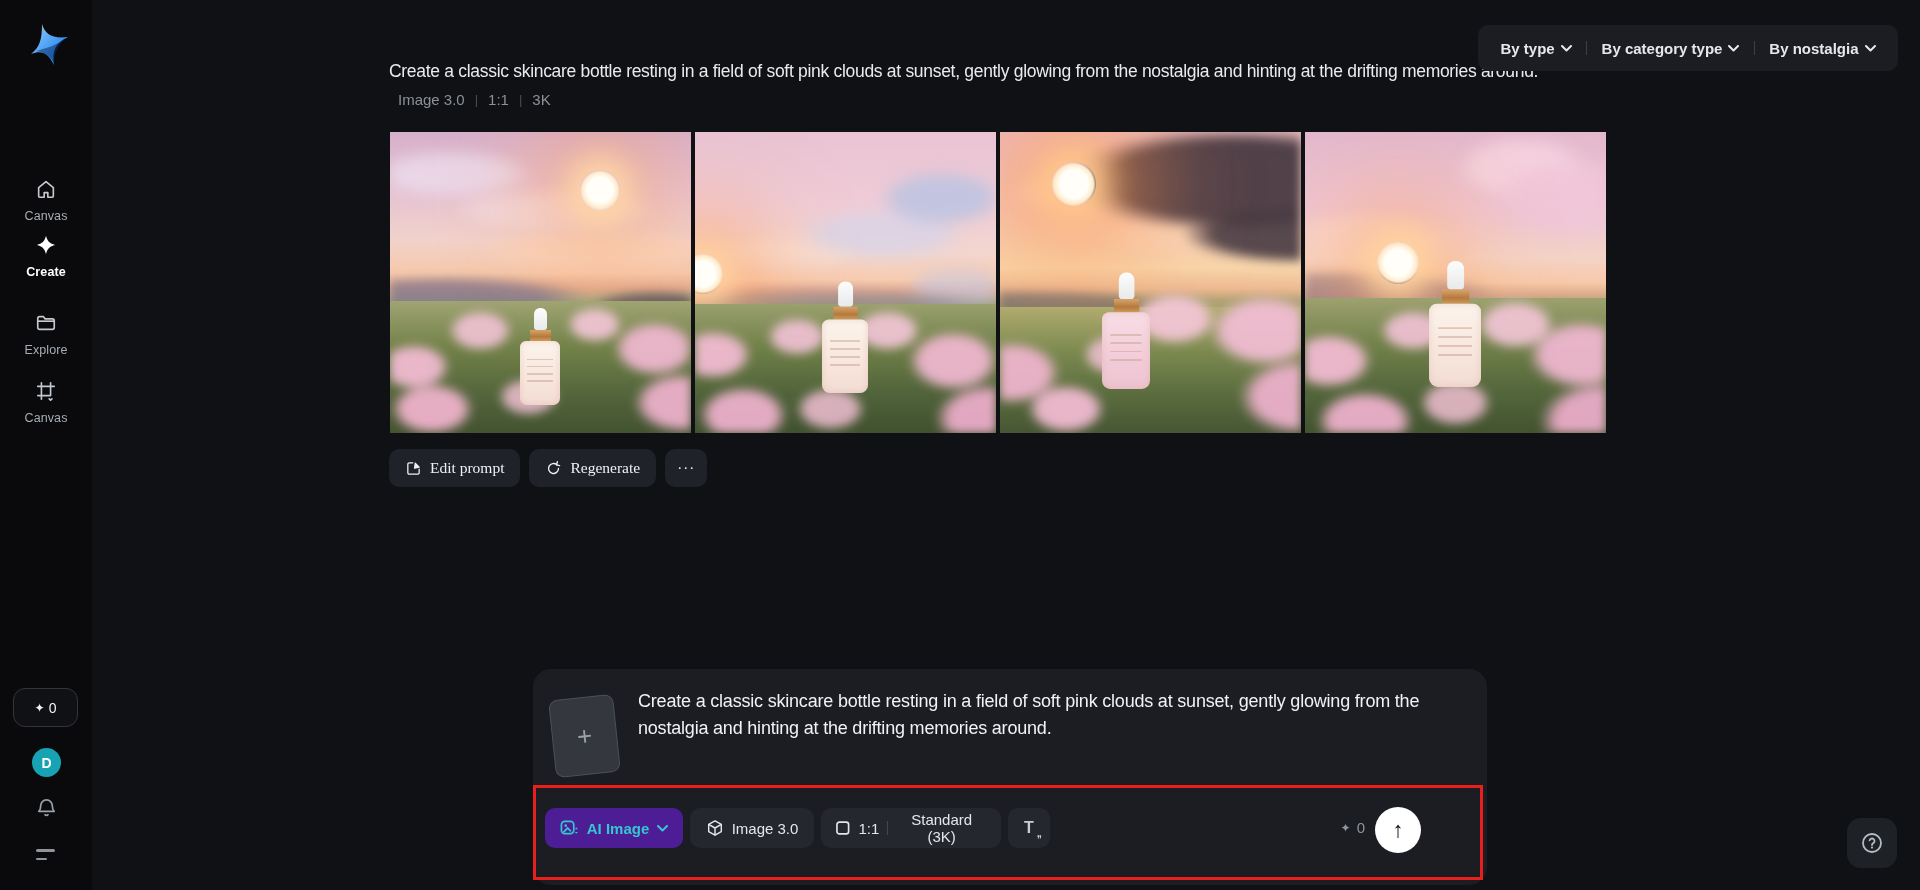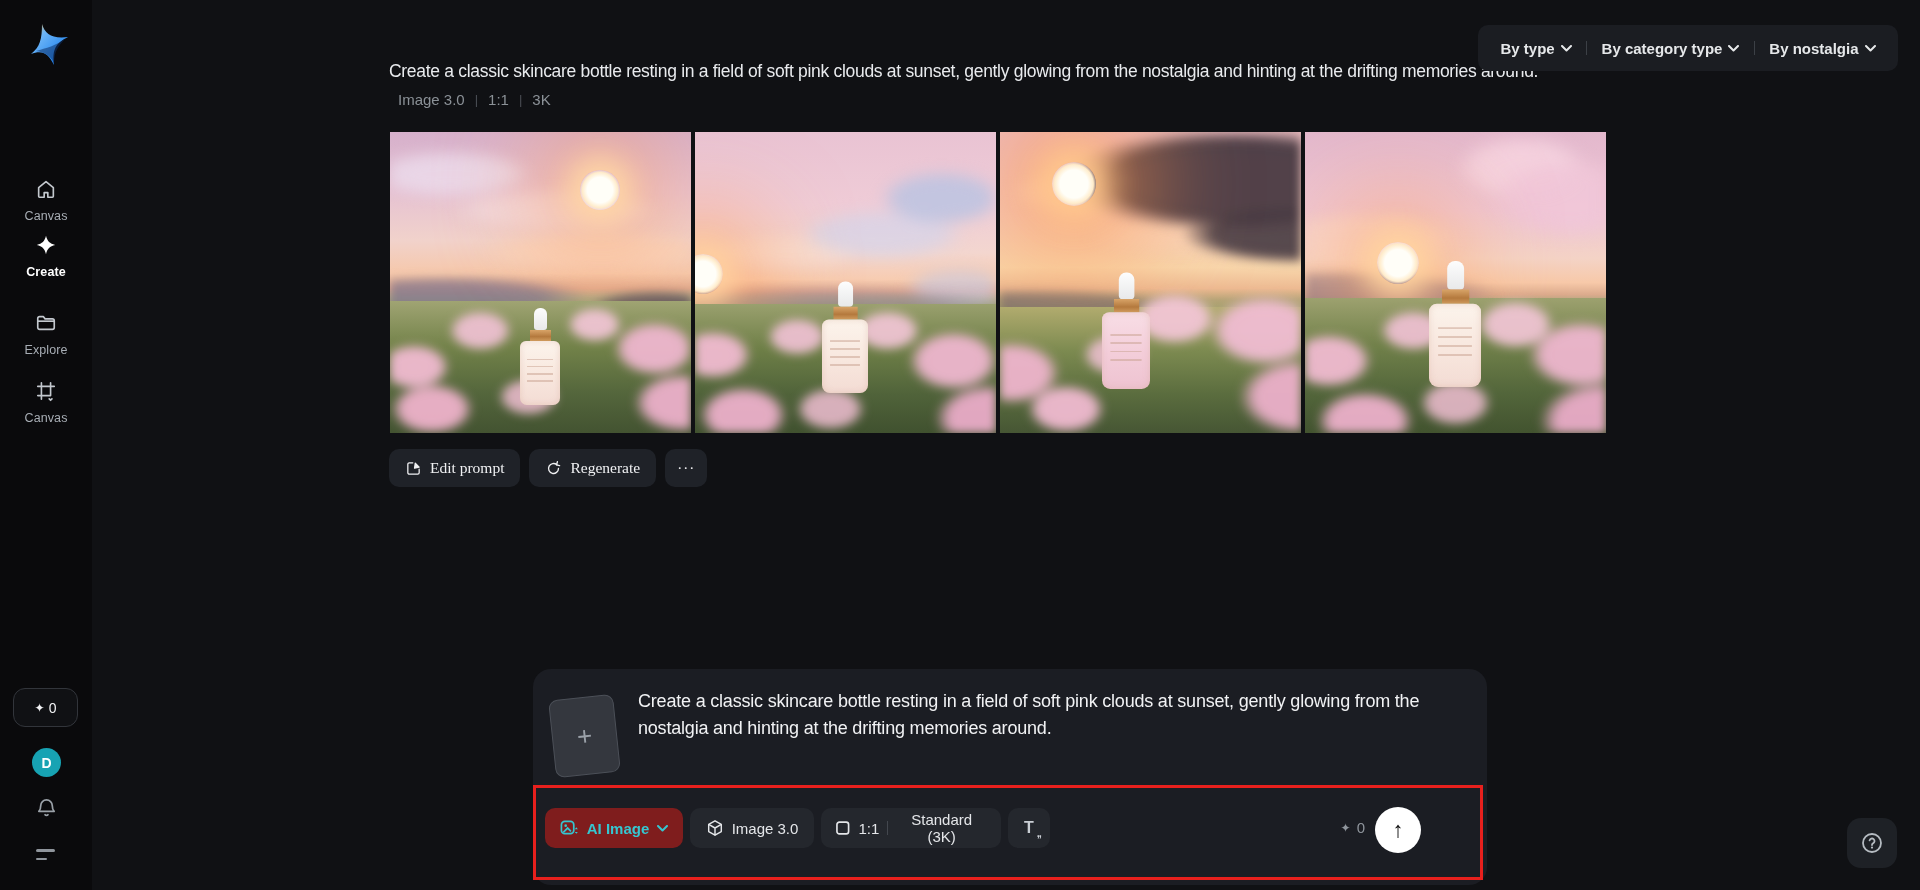--- a/index.html
+++ b/index.html
@@ -196,21 +196,21 @@
     position:absolute; left:105px; top:19px; width:830px;
     font-size:18px; line-height:27px; letter-spacing:-0.2px; color:#f1f2f4; cursor:text;
   }
   .chip-row { position:absolute; left:12px; top:139px; height:40px; display:flex; gap:7px; align-items:center; }
   .chip {
     height:40px; border-radius:10px; background:#24272d; border:none; cursor:pointer;
     display:flex; align-items:center; gap:8px; padding:0 14px;
     color:#e4e6e9; font-size:15px;
   }
   .chip svg { display:block; }
-  .chip-ai { background:#7f1d1d; color:#35c6d0; font-weight:700; width:138px; justify-content:center; }
+  .chip-ai { background:#4c1d95; color:#35c6d0; font-weight:700; width:138px; justify-content:center; }
   .chip-model { width:124px; justify-content:center; }
   .chip-ratio { width:180px; justify-content:center; }
   .chip-text-icon { width:42px; justify-content:center; padding:0; color:#c9ced4; }
   .chip .chev polyline { stroke:#35c6d0; }
   .chip-sep { width:1px; height:14px; background:#43474e; }
   .t-glyph { font-size:16px; font-weight:600; position:relative; }
   .t-glyph .quote { position:absolute; right:-7px; bottom:-2px; font-size:11px; letter-spacing:-1px; }
 
   .composer-credits {
     position:absolute; right:122px; top:150px; display:flex; align-items:center; gap:6px;

